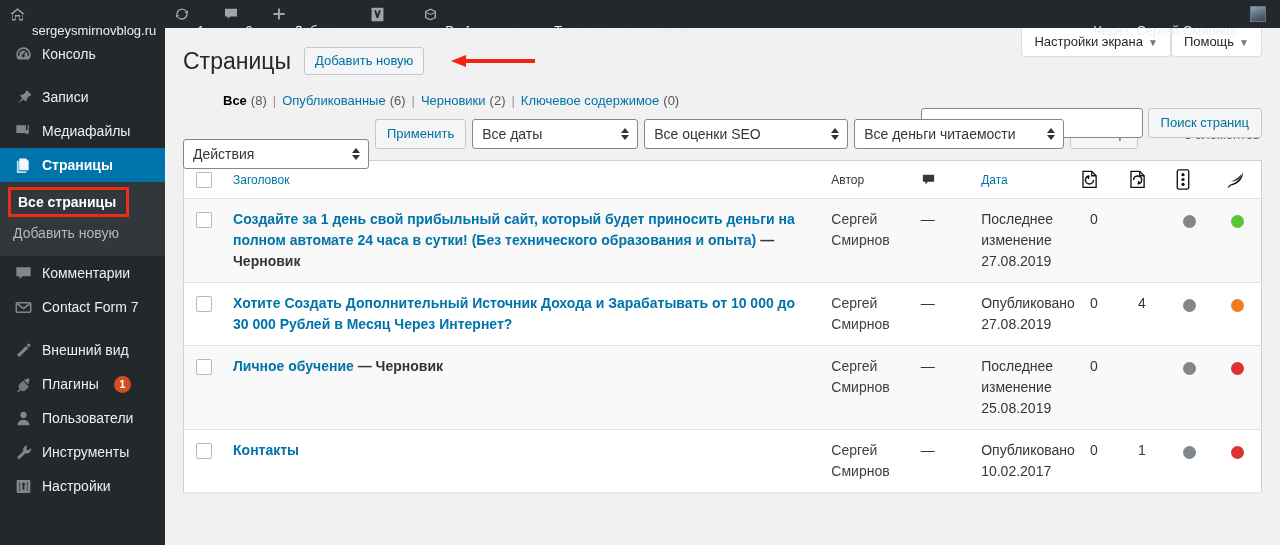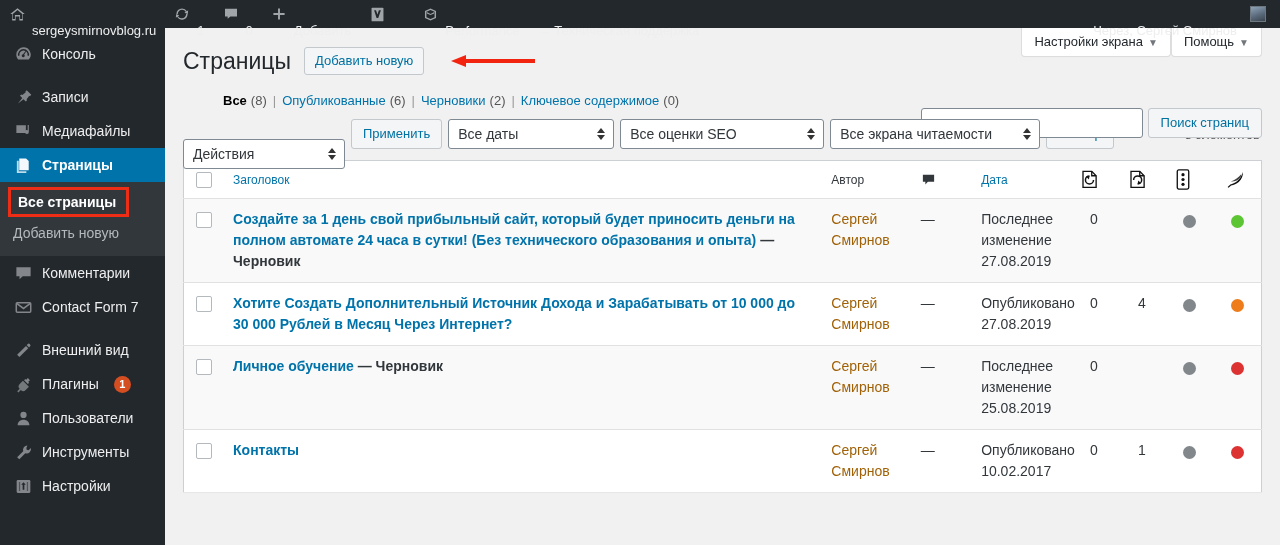--- a/index.html
+++ b/index.html
@@ -255,21 +255,21 @@
     padding: 0 11px;
     line-height: 28px;
     white-space: nowrap;
   }
   .displaying-num {
     margin-left: auto;
     font-size: 13px;
     color: #555;
     padding-right: 2px;
   }
-  .sel-actions { width: 162px; margin-top: 40px; }
+  .sel-actions { width: 186px; margin-top: 40px; }
   .sel-dates   { width: 166px; }
   .sel-seo     { width: 204px; }
   .sel-read    { width: 210px; }
 
   
   table.wp-list-table {
     width: 1079px;
     margin-top: 10px;
     border-collapse: collapse;
     background: #fff;
@@ -319,21 +319,21 @@
     font-size: 14px;
     color: #32373c;
     line-height: 1.5;
   }
   td.title-cell a.row-title {
     color: #0073aa;
     font-weight: 600;
     font-size: 14px;
   }
   td.title-cell .post-state { color: #32373c; font-weight: 600; }
-  td.author-cell a { color: #a16207; }
+  td.author-cell a { color: #404040; }
   td.dash { color: #999; }
   .dot {
     display: inline-block;
     width: 13px; height: 13px;
     border-radius: 50%;
     vertical-align: middle;
     margin-top: 3px;
   }
   a { text-decoration: none; }
 </style>
@@ -601,21 +601,21 @@
 
       <div class="wp-select sel-seo">
         <span>Все оценки SEO</span>
         <span class="arrows">
             <i class="up"></i>
             <i class="dn"></i>
           </span>
       </div>
 
       <div class="wp-select sel-read">
-        <span>Все экрана читаемости</span>
+        <span>Все деньги читаемости</span>
         <span class="arrows">
             <i class="up"></i>
             <i class="dn"></i>
           </span>
       </div>
 
       <button class="wp-btn">Фильтр</button>
 
       <span class="displaying-num">8 элементов</span>
     </div>

